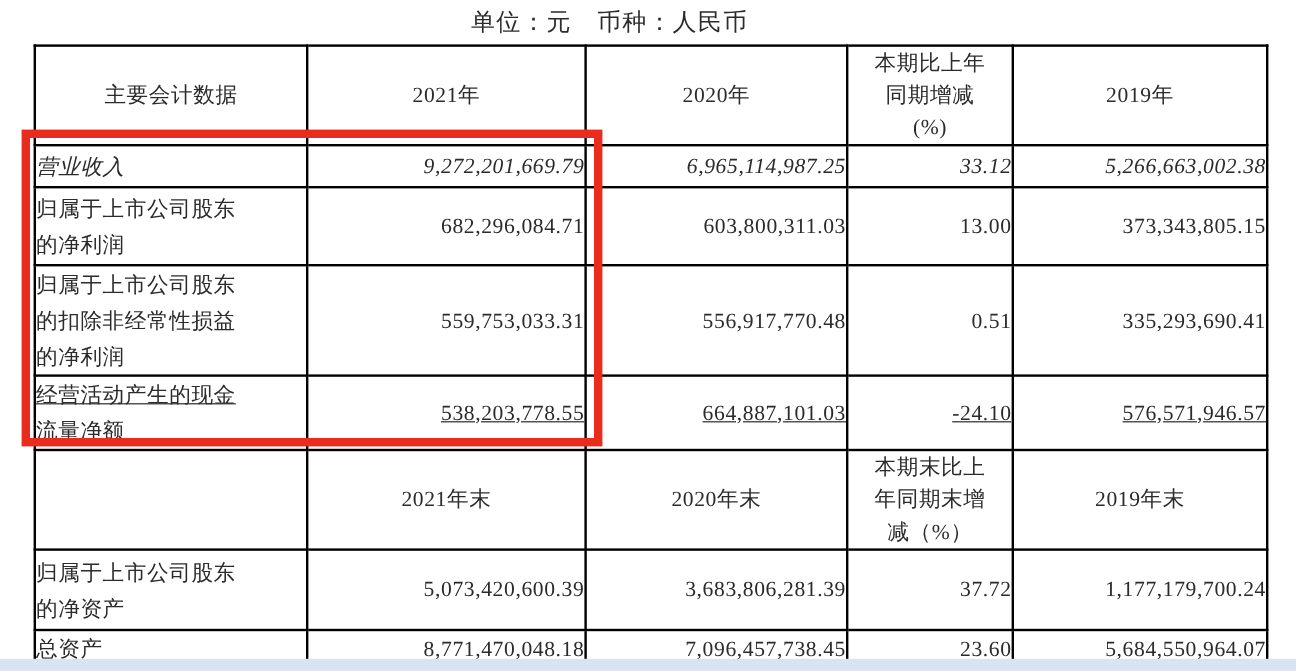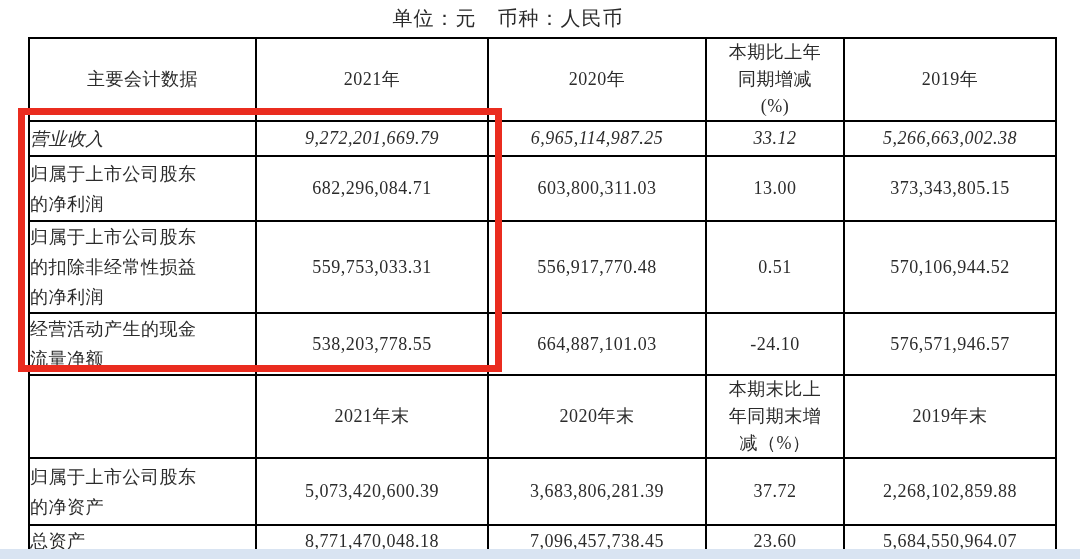--- a/index.html
+++ b/index.html
@@ -26,26 +26,26 @@
     border:2px solid #000;
     font-size:18px;font-weight:normal;
     vertical-align:middle;
     white-space:pre-line;
     letter-spacing:0.5px;
     padding:0;
     overflow:hidden;
   }
   th.hdr{text-align:center;line-height:27px;}
   td.lbl{text-align:left;padding-left:10px;padding-right:14px;line-height:30px;}
-  td.num{text-align:center;padding-right:12px;letter-spacing:1px;}
+  td.num{text-align:right;padding-right:12px;letter-spacing:1px;}
   tr.r-h1{height:80px;}
   tr.r1{height:35px;font-style:italic;}
   tr.r2{height:65px;}
   tr.r3{height:88px;}
-  tr.r4{height:60px;}
+  tr.r4{height:60px;text-decoration:underline;}
   tr.r-h2{height:78px;}
   tr.r5{height:67px;}
   tr.r6{height:31px;}
   .red-box{
     position:absolute;left:18px;top:108px;
     width:470px;height:250px;
     border:7px solid #ea2c1f;
     pointer-events:none;
   }
   .bottom-strip{
@@ -94,21 +94,21 @@
       <td class="num">373,343,805.15</td>
     </tr>
 
     <tr class="r3">
       <td class="lbl">归属于上市公司股东
 的扣除非经常性损益
 的净利润</td>
       <td class="num">559,753,033.31</td>
       <td class="num">556,917,770.48</td>
       <td class="num">0.51</td>
-      <td class="num">570,106,944.52</td>
+      <td class="num">335,293,690.41</td>
     </tr>
 
     <tr class="r4">
       <td class="lbl">经营活动产生的现金
 流量净额</td>
       <td class="num">538,203,778.55</td>
       <td class="num">664,887,101.03</td>
       <td class="num">-24.10</td>
       <td class="num">576,571,946.57</td>
     </tr>
@@ -122,21 +122,21 @@
 减（%）</th>
       <th class="hdr">2019年末</th>
     </tr>
 
     <tr class="r5">
       <td class="lbl">归属于上市公司股东
 的净资产</td>
       <td class="num">5,073,420,600.39</td>
       <td class="num">3,683,806,281.39</td>
       <td class="num">37.72</td>
-      <td class="num">2,268,102,859.88</td>
+      <td class="num">1,177,179,700.24</td>
     </tr>
 
     <tr class="r6">
       <td class="lbl">总资产</td>
       <td class="num">8,771,470,048.18</td>
       <td class="num">7,096,457,738.45</td>
       <td class="num">23.60</td>
       <td class="num">5,684,550,964.07</td>
     </tr>
   </tbody>

